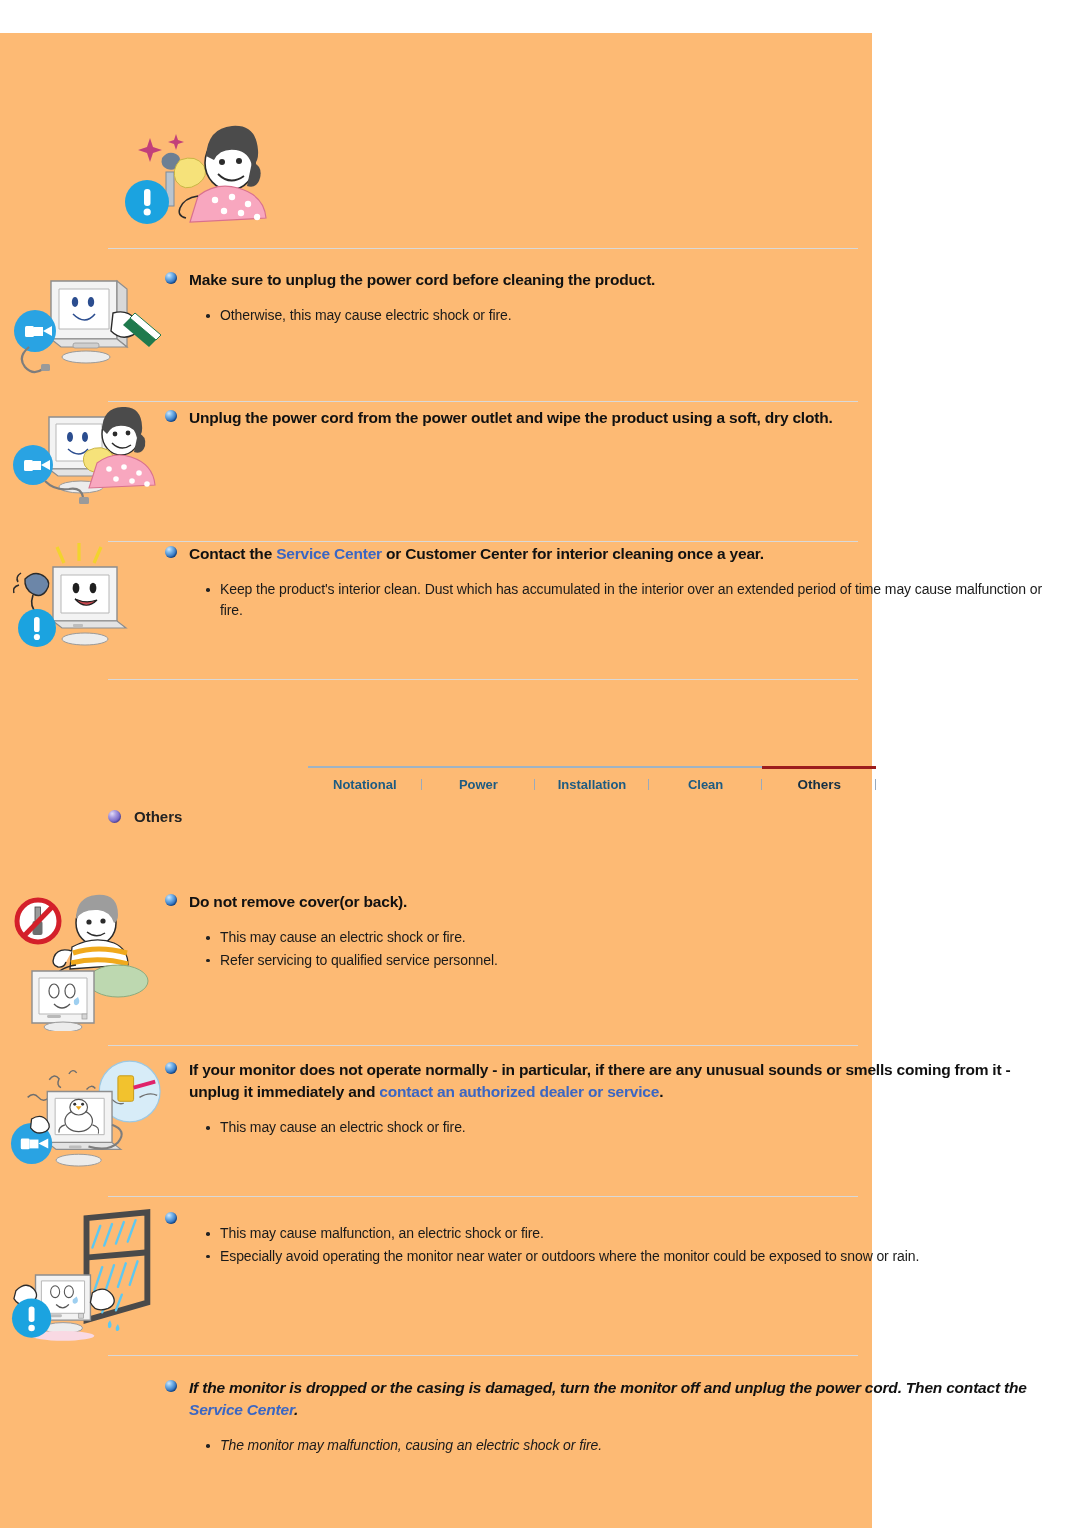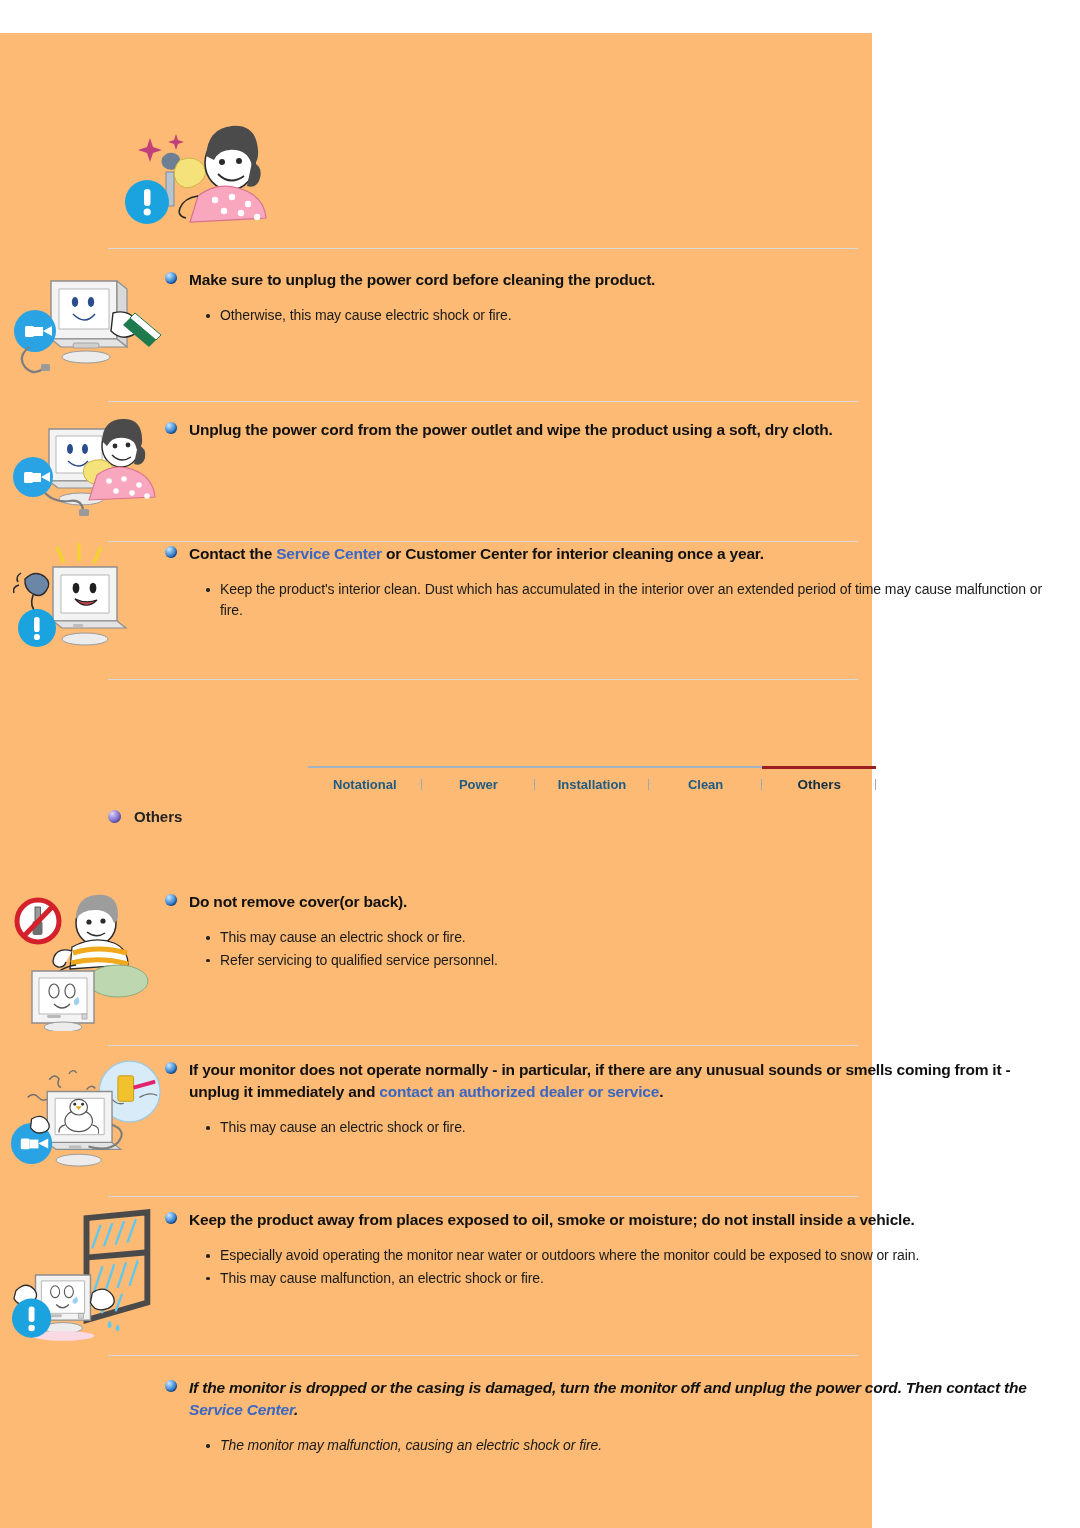--- a/index.html
+++ b/index.html
@@ -255,21 +255,21 @@
         </div>
         <ul class="dots">
           <li>Otherwise, this may cause electric shock or fire.</li>
         </ul>
       </div>
     </div>
   </div>
 
   <div class="hr" style="position:absolute; top:368px;"></div>
 
-  <div class="blk" style="top:386px;">
+  <div class="blk" style="top:374px;">
     <div class="section">
       <div class="illus-col">
         <svg width="150" height="105" viewBox="0 0 150 105" class="illus">
 
           <path d="M36 10 h60 v52 h-60 Z" fill="#f3f3f3" stroke="#8d8d8d" stroke-width="1.4"></path>
           <path d="M43 17 h46 v37 h-46 Z" fill="#fff" stroke="#b7b7b7" stroke-width="1"></path>
           <path d="M36 62 h60 l9 7 h-60 Z" fill="#e3e3e3" stroke="#8d8d8d" stroke-width="1.2"></path>
           <ellipse cx="68" cy="80" rx="22" ry="6" fill="#ececec" stroke="#9a9a9a" stroke-width="1"></ellipse>
           <ellipse cx="57" cy="30" rx="3" ry="5" fill="#2b4d8f"></ellipse>
           <ellipse cx="72" cy="30" rx="3" ry="5" fill="#2b4d8f"></ellipse>
@@ -511,25 +511,25 @@
           <path d="M102 112 q3 6 0 8 q-3 1 -2 -5 Z" fill="#5ec8f0"></path>
           <path d="M110 116 q3 6 0 7 q-3 1 -2 -4 Z" fill="#5ec8f0"></path>
 
           <circle cx="22" cy="110" r="20" fill="#1ba3e0"></circle>
           <rect x="19" y="98" width="6" height="16" rx="2.8" fill="#fff"></rect>
           <circle cx="22" cy="120" r="3.3" fill="#fff"></circle>
         </svg>
       </div>
       <div class="text-col">
         <div class="headline">
-          <span class="sphere"></span><span>Keep the product away from places exposed to oil, smoke or moisture; do not install inside a vehicle.</span>
+          <span class="sphere"></span>
         </div>
         <ul class="dots">
+          <li>This may cause malfunction, an electric shock or fire.</li>
           <li>Especially avoid operating the monitor near water or outdoors where the monitor could be exposed to snow or rain.</li>
-          <li>This may cause malfunction, an electric shock or fire.</li>
         </ul>
       </div>
     </div>
   </div>
 
   <div class="hr" style="position:absolute; top:1322px;"></div>
 
   <div class="blk" style="top:1344px;font-style:italic;">
     <div class="section">
       <div class="illus-col"></div>

